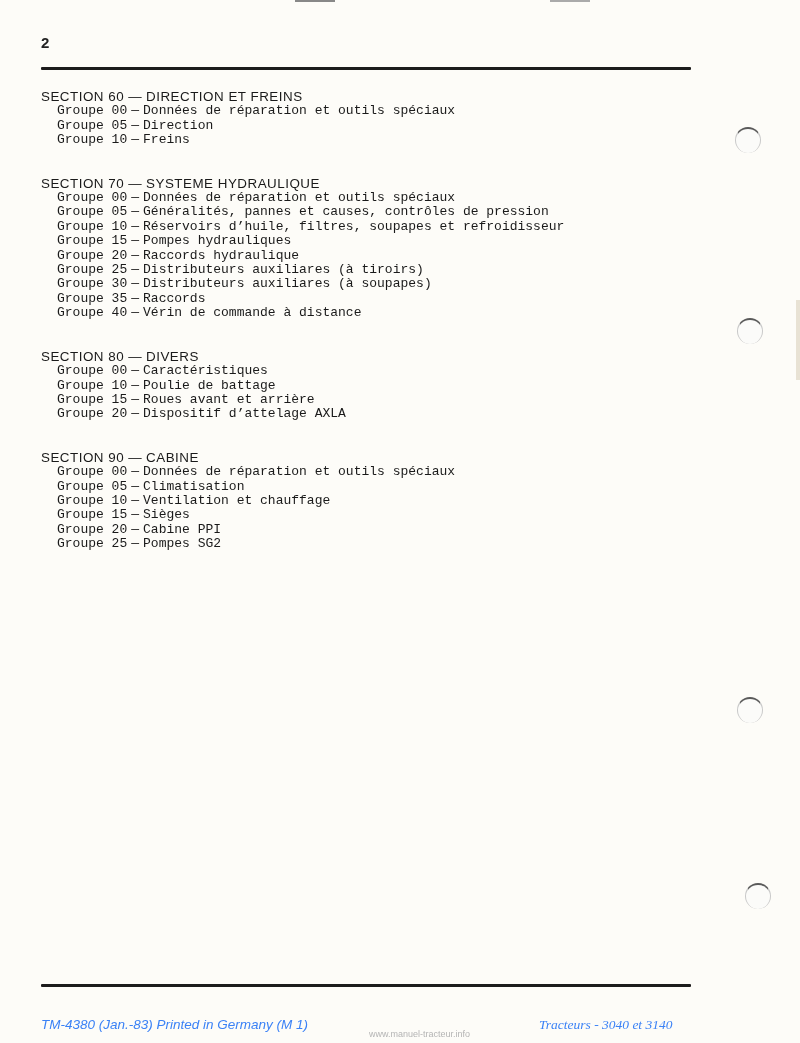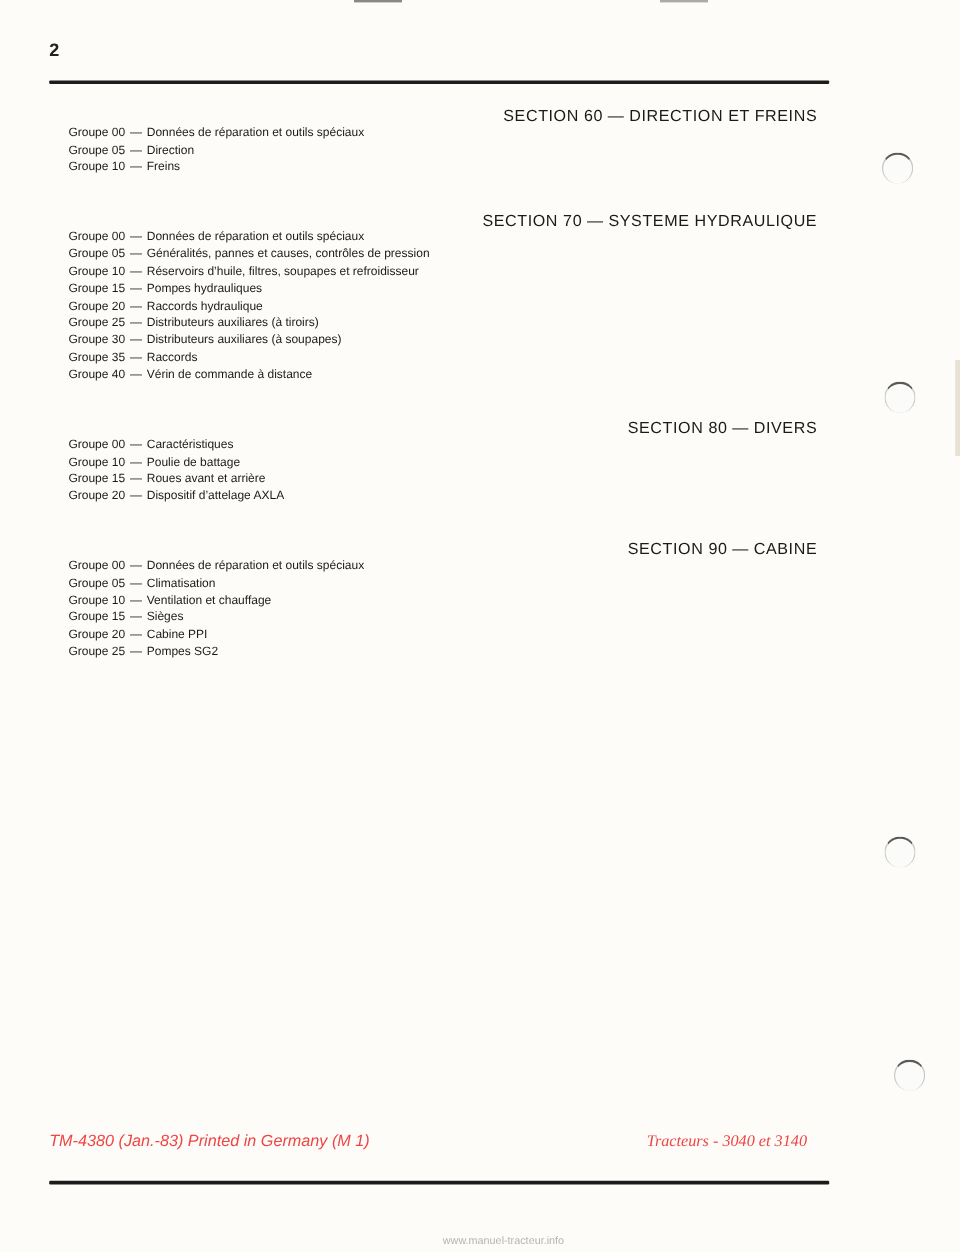--- a/index.html
+++ b/index.html
@@ -17,29 +17,29 @@
     position: absolute; left: 41px; width: 650px; height: 3px;
     background: #1c1c1c; border-radius: 1px;
   }
   .rule.top { top: 67px; }
   .rule.bottom { top: 984px; }
   .toc { position: absolute; left: 41px; top: 90px; width: 640px; }
   .section { margin-bottom: 29px; }
   .section-title {
     font-size: 13.4px; line-height: 14.4px; letter-spacing: 0.5px;
     white-space: nowrap;
-    text-align: right;
   }
   .group {
-    font-size: 10px; line-height: 14.4px; padding-left: 16px;
+    font-size: 13px; line-height: 14.4px; padding-left: 16px;
     white-space: nowrap;
+    font-family: Liberation Mono, monospace;
   }
   .dash { padding: 0 4px; }
   .footer-left, .footer-right {
-    position: absolute; top: 943px; font-size: 13.5px; font-style: italic; color: #ef4444;
+    position: absolute; top: 1017px; font-size: 13.5px; font-style: italic; color: #3b82f6;
   }
   .footer-left { left: 41px; }
   .footer-right { left: 539px; font-family: Liberation Serif, serif; }
   .watermark {
     position: absolute; left: 369px; top: 1029px; font-size: 9px; color: #b4b4b4; text-align: center;
   }
   .punch-hole {
     position: absolute; width: 24px; height: 24px; border-radius: 50%;
     border-top: 2px solid #5a5a5a; border-left: 1px solid #c8c8c8;
     border-right: 1px solid #c8c8c8; border-bottom: 0;

